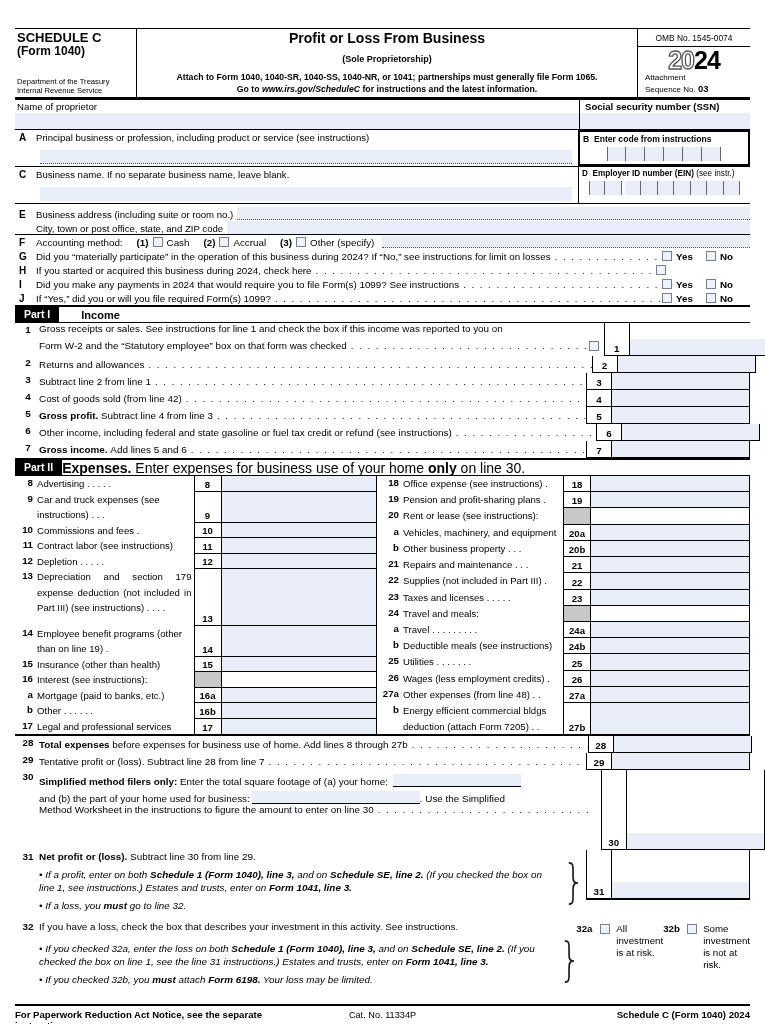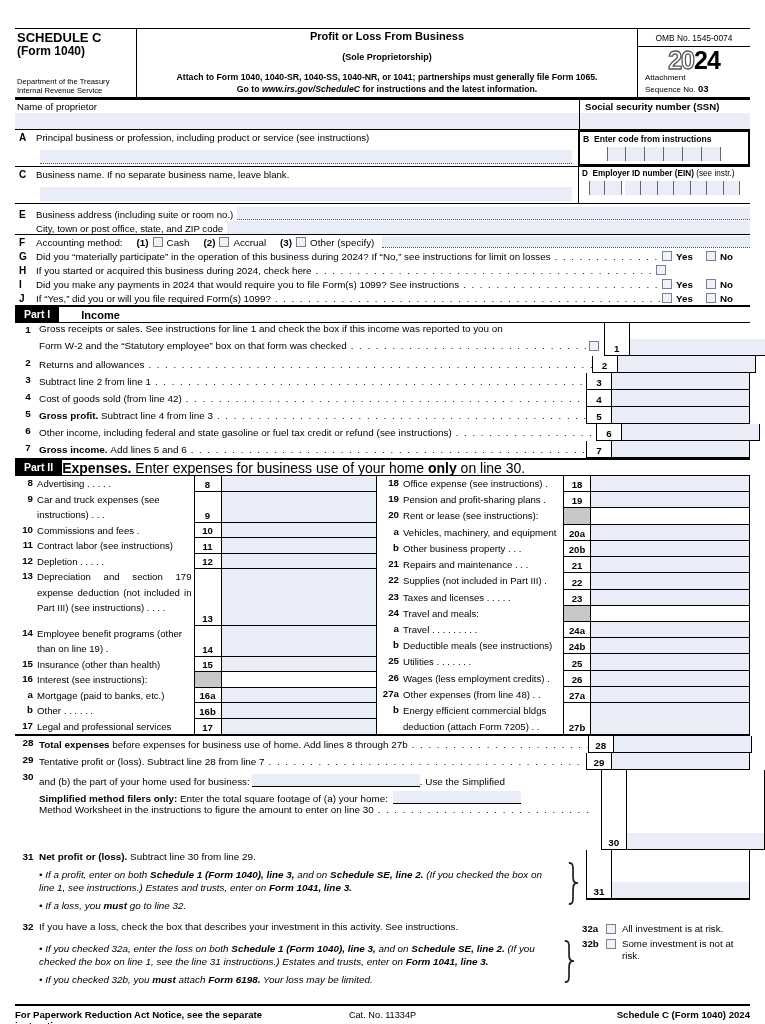--- a/index.html
+++ b/index.html
@@ -12,21 +12,21 @@
   body{width:765px;height:1024px;overflow:hidden;font-family:"Liberation Sans",sans-serif;color:#000;}
   .page{padding:28px 15px 0 15px;width:765px;}
 
   
   .hdr{display:flex;border-top:1px solid var(--ln);border-bottom:3px solid var(--ln);align-items:stretch;}
   .hdr-left{width:122px;border-right:1px solid var(--ln);padding:2px 3px 2px 2px;display:flex;flex-direction:column;justify-content:center;}
   .sc-title{font-size:13px;font-weight:bold;line-height:1.1;}
   .sc-form{font-size:12px;font-weight:bold;line-height:1.1;}
   .dept{margin-top:auto;font-size:7.6px;line-height:1.2;}
   .hdr-center{flex:1;text-align:center;padding:2px 6px 3px 6px;display:flex;flex-direction:column;justify-content:space-between;}
-  .main-title{font-size:11px;font-weight:bold;line-height:1.05;}
+  .main-title{font-size:14px;font-weight:bold;line-height:1.05;}
   .subtitle{font-size:9px;font-weight:bold;}
   .attach{font-size:8.7px;font-weight:bold;line-height:1.35;}
   .goto{font-size:8.7px;font-weight:bold;}
   .hdr-right{width:113px;border-left:1px solid var(--ln);display:flex;flex-direction:column;}
   .omb{font-size:8.4px;text-align:center;padding:4px 2px 3px 2px;border-bottom:1px solid var(--ln);}
   .year{font-size:25px;line-height:1.0;text-align:center;letter-spacing:-1px;padding-top:1px;}
   .y20{color:#fff;-webkit-text-stroke:1.3px #555;font-weight:bold;}
   .y24{font-weight:bold;}
   .attseq{font-size:8px;line-height:1.25;text-align:left;padding:0 2px 2px 7px;}
   .seqno{font-size:9.5px;font-weight:bold;}
@@ -141,21 +141,21 @@
   .n31text{flex:1;display:flex;padding-left:2px;font-size:9.9px;}
   .n31body{flex:1;padding-right:2px;}
   .nb-line{line-height:13px;}
   .bullet{margin-top:5px;line-height:13px;padding-right:10px;font-style:italic;}
   .bracket{width:24px;flex:none;display:flex;align-items:center;justify-content:center;font-size:46px;font-weight:100;color:#222;font-family:"DejaVu Sans",sans-serif;transform:scaleX(.75);}
   .n31box{display:flex;height:50px;flex:none;}
   .n31box .codecell,.n31box .amtcell{border-bottom:2px solid var(--ln);}
   .n32{display:flex;align-items:stretch;margin-top:8px;min-height:78px;}
   .n32text{flex:1;display:flex;padding-left:2px;font-size:9.9px;}
   .n32body{flex:1;padding-right:2px;}
-  .n32boxes{width:168px;flex:none;display:flex;flex-direction:column;justify-content:flex-start;padding-bottom:2px;font-size:9.7px;}
+  .n32boxes{width:168px;flex:none;display:flex;flex-direction:row;justify-content:flex-end;padding-bottom:2px;font-size:9.7px;}
   .riskrow{display:flex;align-items:flex-start;margin-top:3px;}
   .risknum{font-weight:bold;width:24px;flex:none;}
   .riskrow .cb{margin:1px 6px 0 0;}
   .risklbl{line-height:12px;}
 
   
   .footer{display:flex;border-top:2px solid var(--ln);margin-top:6px;padding-top:3px;font-size:9.6px;align-items:baseline;}
   .foot-l{font-weight:bold;flex:1;}
   .foot-c{width:180px;text-align:center;font-size:9.2px;}
   .foot-r{font-weight:bold;flex:1;text-align:right;}
@@ -623,27 +623,27 @@
       </div>
     <div class="codecell">29</div>
     <div class="amtcell"></div>
   </div>
 
   <div class="l30row">
     <div class="l30text">
       <span class="p1num">30</span>
       <div class="l30body">
         <div class="l30line">
+            <span><span class="bseg">Simplified method filers only: </span><span>Enter the total square footage of (a) your home:</span></span>
+            <span class="infield w120"></span>
+          </div>
+        <div class="l30line">
             <span>and (b) the part of your home used for business:</span>
             <span class="infield w168"></span>
             <span>. Use the Simplified</span>
-          </div>
-        <div class="l30line">
-            <span><span class="bseg">Simplified method filers only: </span><span>Enter the total square footage of (a) your home:</span></span>
-            <span class="infield w120"></span>
           </div>
         <div class="l30last">
             <span>Method Worksheet in the instructions to figure the amount to enter on line 30</span>
             <span class="leader">. . . . . . . . . . . . . . . . . . . . . . . . . . . . . . . . . . . . . . . . . . . . . . . . . . . . . . . . . . . .</span>
           </div>
       </div>
     </div>
     <div class="codecell">30</div>
     <div class="amtcell tallamt">
         <div class="fill"></div>

